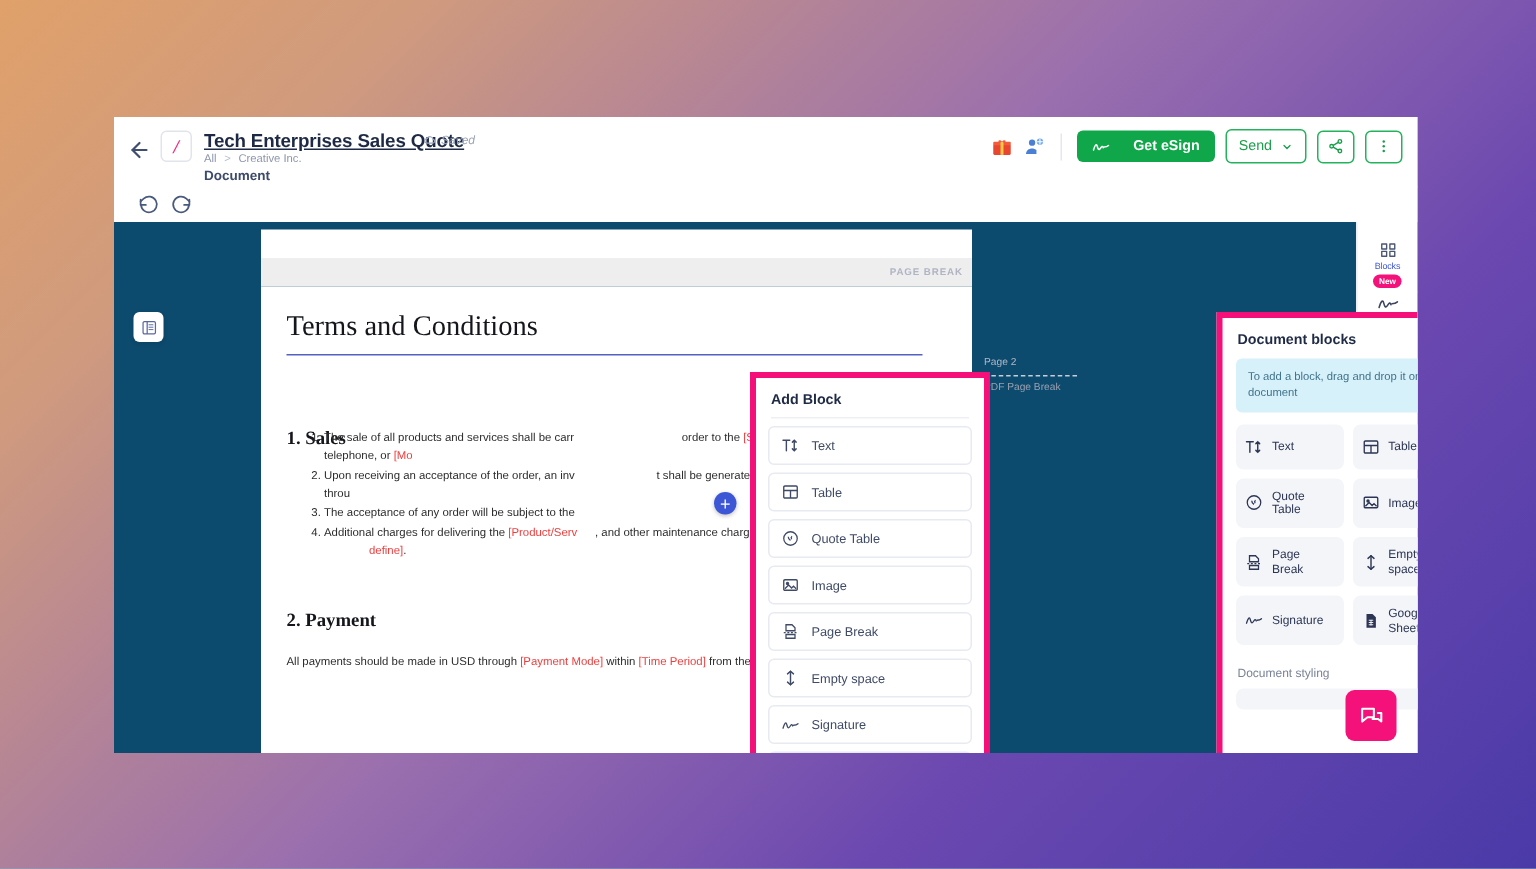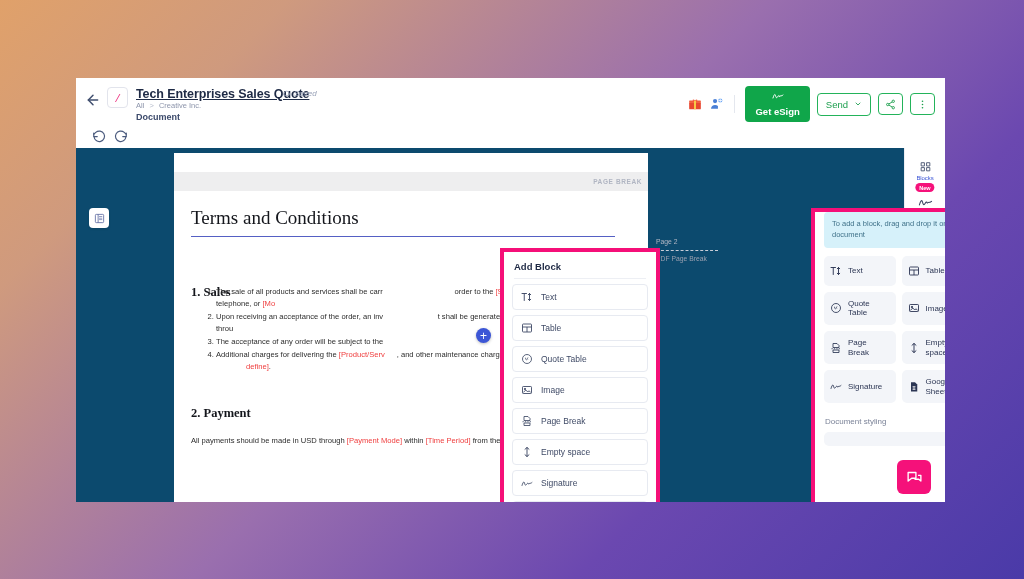--- a/index.html
+++ b/index.html
@@ -57,23 +57,23 @@
     padding-bottom: 5px; border-bottom: 2px solid #5a63d4; cursor: pointer;
   }
   .header-sep { position: absolute; left: 0; top: 45.5px; width: 100%; height: 1px; background: #e8eaf0; }
 
   
   .hdr-right { position: absolute; right: 10px; top: 8px; display: flex; align-items: center; gap: 7px; }
   .icon-gift { width: 14px; height: 14px; cursor: pointer; }
   .icon-adduser { width: 15px; height: 14px; cursor: pointer; }
   .vdiv { width: 1px; height: 18px; background: #e4e7ee; margin: 0 3px; }
   .btn-esign {
-    display: flex; align-items: center; gap: 5px;
+    display: flex; align-items: center; gap: 15px;
     background: #10a64a; color: #fff; font-size: 9.5px; font-weight: bold;
-    border-radius: 4px; padding: 5px 10px; cursor: pointer; white-space: nowrap; flex-direction: column;
+    border-radius: 4px; padding: 5px 10px; cursor: pointer; white-space: nowrap;
   }
   .btn-send {
     display: flex; align-items: center; gap: 6px;
     border: 1px solid #23b35a; color: #1a9e4c; background: #fff;
     font-size: 9.5px; font-weight: normal; border-radius: 4px;
     padding: 5px 8px; cursor: pointer;
   }
   .btn-sq {
     width: 25px; height: 22px; border: 1px solid #23b35a; border-radius: 4px;
     background: #fff; display: flex; align-items: center; justify-content: center;
@@ -509,20 +509,21 @@
   </div>
 
   <div class="chat-fab">
     <svg width="17" height="17" viewBox="0 0 24 24" fill="none" stroke="#fff" stroke-width="1.9" stroke-linejoin="round">
         <path d="M3 5h11v8H8l-5 4z"></path>
         <path d="M17 9h4v8l-3-2.5h-6"></path>
       </svg>
   </div>
 
   <div id="blocks-panel">
+    <div class="bp-title">Document blocks</div>
     <div class="bp-hint">To add a block, drag and drop it on the document</div>
 
     <div class="bp-grid">
       <div class="bp-cell">
         <span class="ic">
           <svg width="12" height="12" viewBox="0 0 24 24" fill="none" stroke="#2c3654" stroke-width="1.9" stroke-linecap="round">
               <path d="M2 5h9M6.5 5v14"></path>
               <path d="M17 5v14M14.5 7.5L17 5l2.5 2.5M14.5 16.5L17 19l2.5-2.5"></path>
             </svg>
         </span>

